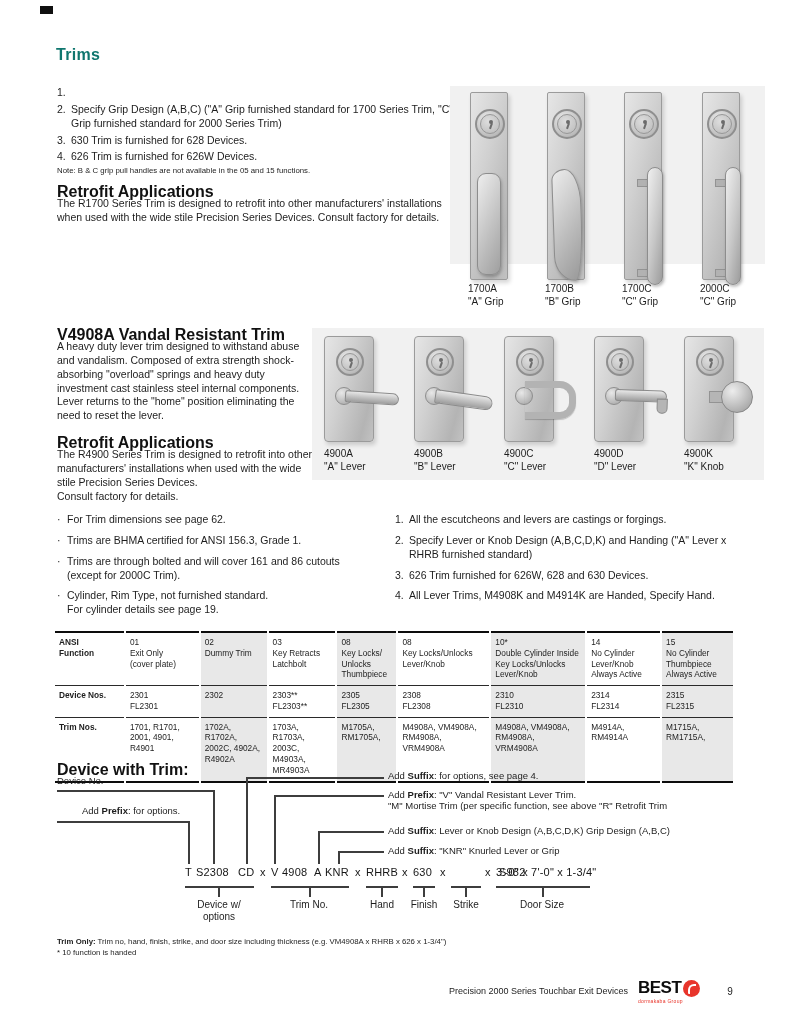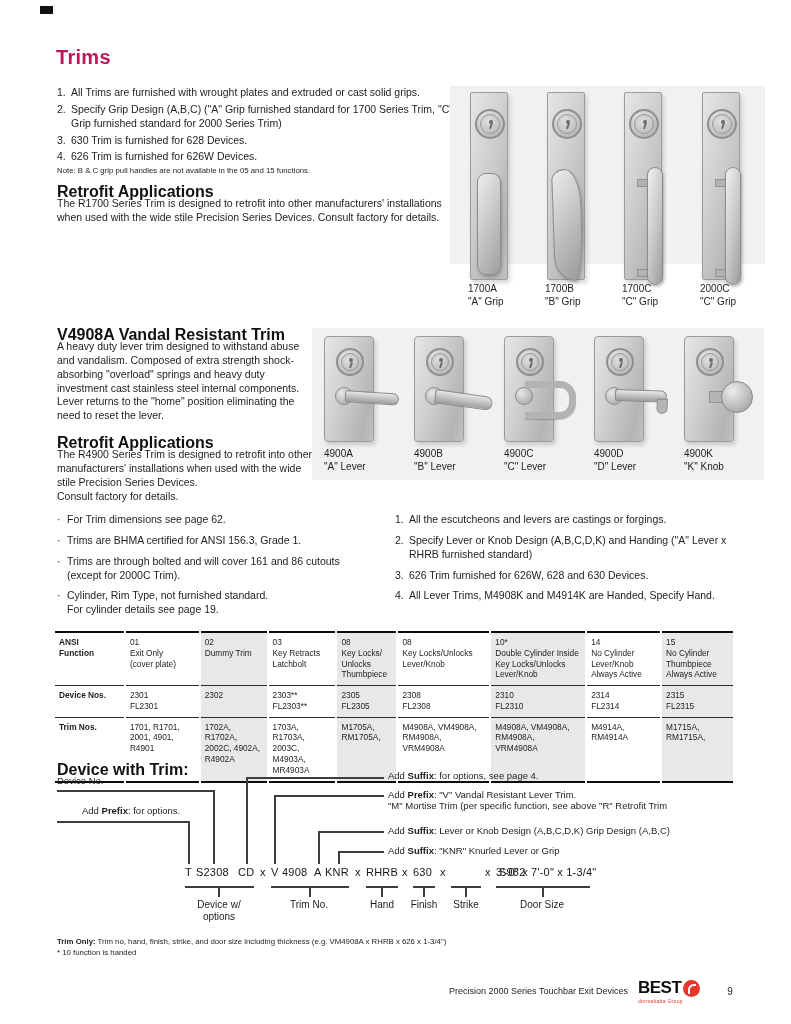--- a/index.html
+++ b/index.html
@@ -1,19 +1,19 @@
 <!DOCTYPE html>
 <html><head>
 <meta charset="utf-8">
 <style>
   html,body{margin:0;padding:0;background:#e9e9e9;}
   #page{position:relative;width:791px;height:1024px;background:#ffffff;
         font-family:"Liberation Sans",sans-serif;color:#1d1d1d;overflow:hidden;margin:0 auto;}
   .abs{position:absolute;}
-  .h1{font-size:20px;font-weight:bold;letter-spacing:.3px;color:#be185d;}
+  .h1{font-size:16px;font-weight:bold;letter-spacing:.3px;color:#0f766e;}
   .h2{font-size:16px;font-weight:bold;color:#111;}
   .body{font-size:10.5px;line-height:1.32;}
   .cap{font-size:10px;line-height:1.25;}
   .tiny{font-size:7.8px;}
   .pre{white-space:pre-line;}
   
   .li{display:flex;margin-bottom:3px;}
   .li .num{width:14px;flex:0 0 14px;}
   .li .blt{width:10px;flex:0 0 10px;}
   
@@ -62,21 +62,20 @@
 
 <div id="page">
 
   <div class="abs" style="left:40px;top:6px;width:13px;height:8px;background:#101010;"></div>
 
   <div class="abs h1" style="left:56px;top:46px;">Trims</div>
 
   <div class="abs body" style="left:57px;top:86px;width:404px;">
     <div class="li">
         <span class="num">1.</span>
-        <span>All Trims are furnished with wrought plates and extruded or cast solid grips.</span>
       </div>
     <div class="li">
         <span class="num">2.</span>
         <span>Specify Grip Design (A,B,C) ("A" Grip furnished standard for 1700 Series Trim, "C" Grip furnished standard for 2000 Series Trim)</span>
       </div>
     <div class="li">
         <span class="num">3.</span>
         <span>630 Trim is furnished for 628 Devices.</span>
       </div>
     <div class="li">

